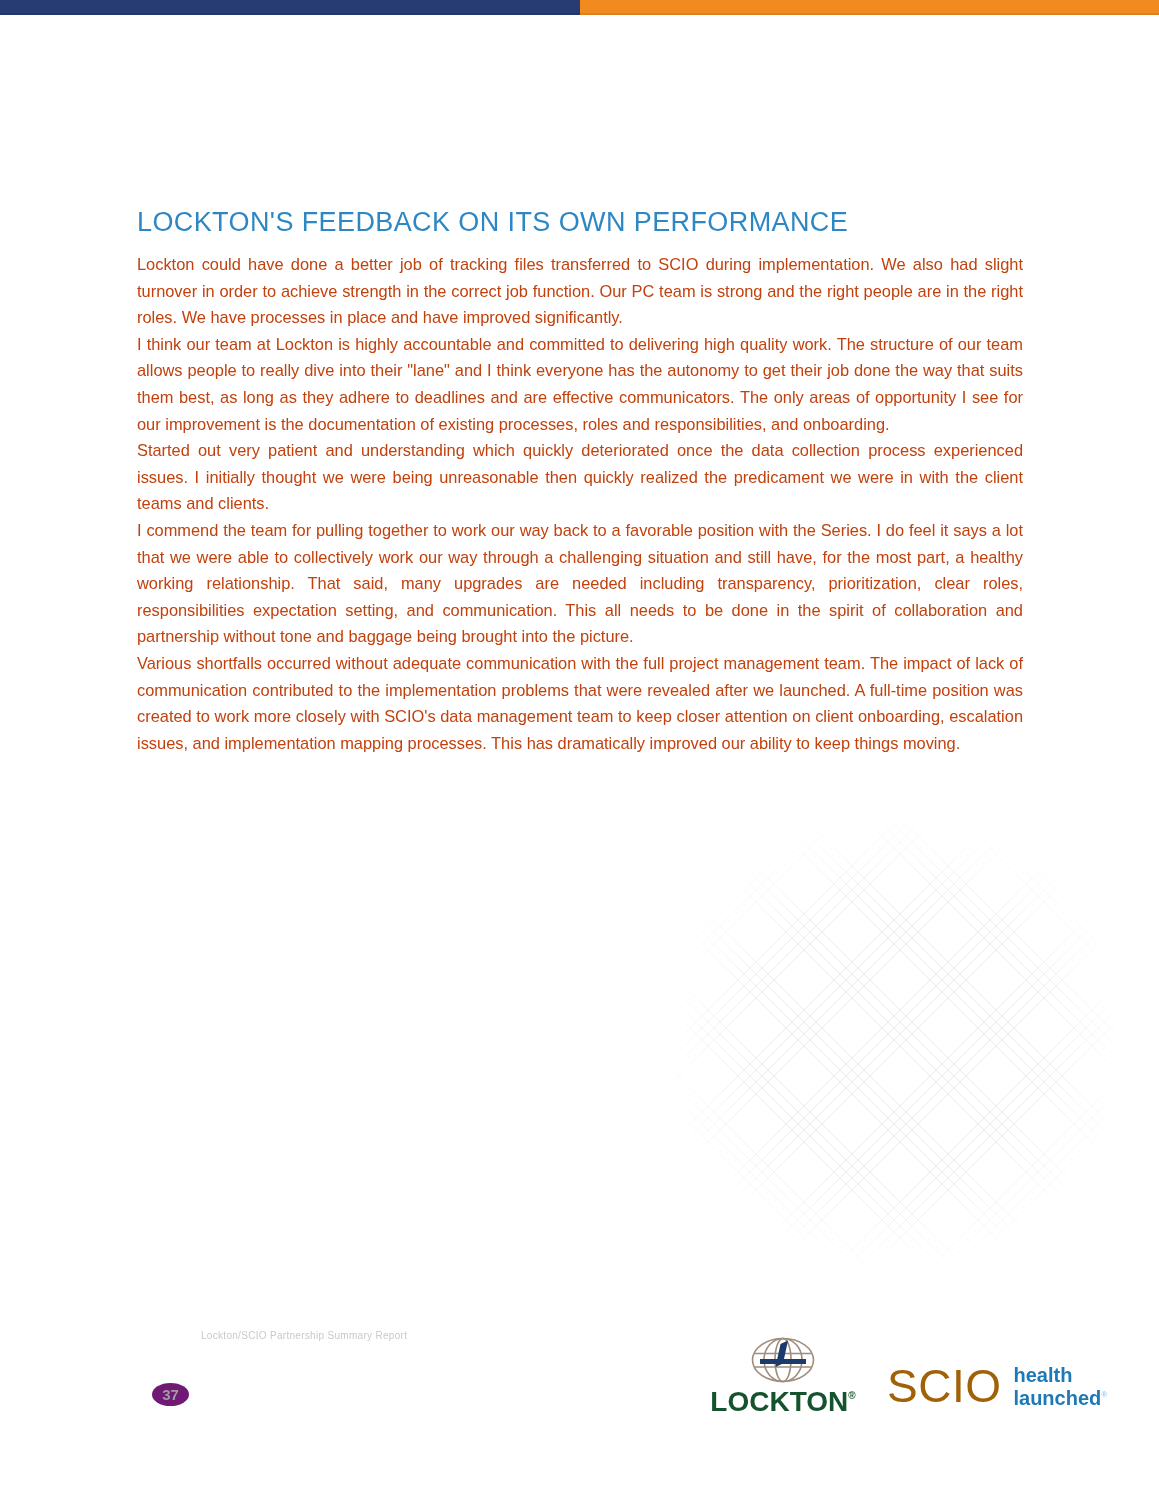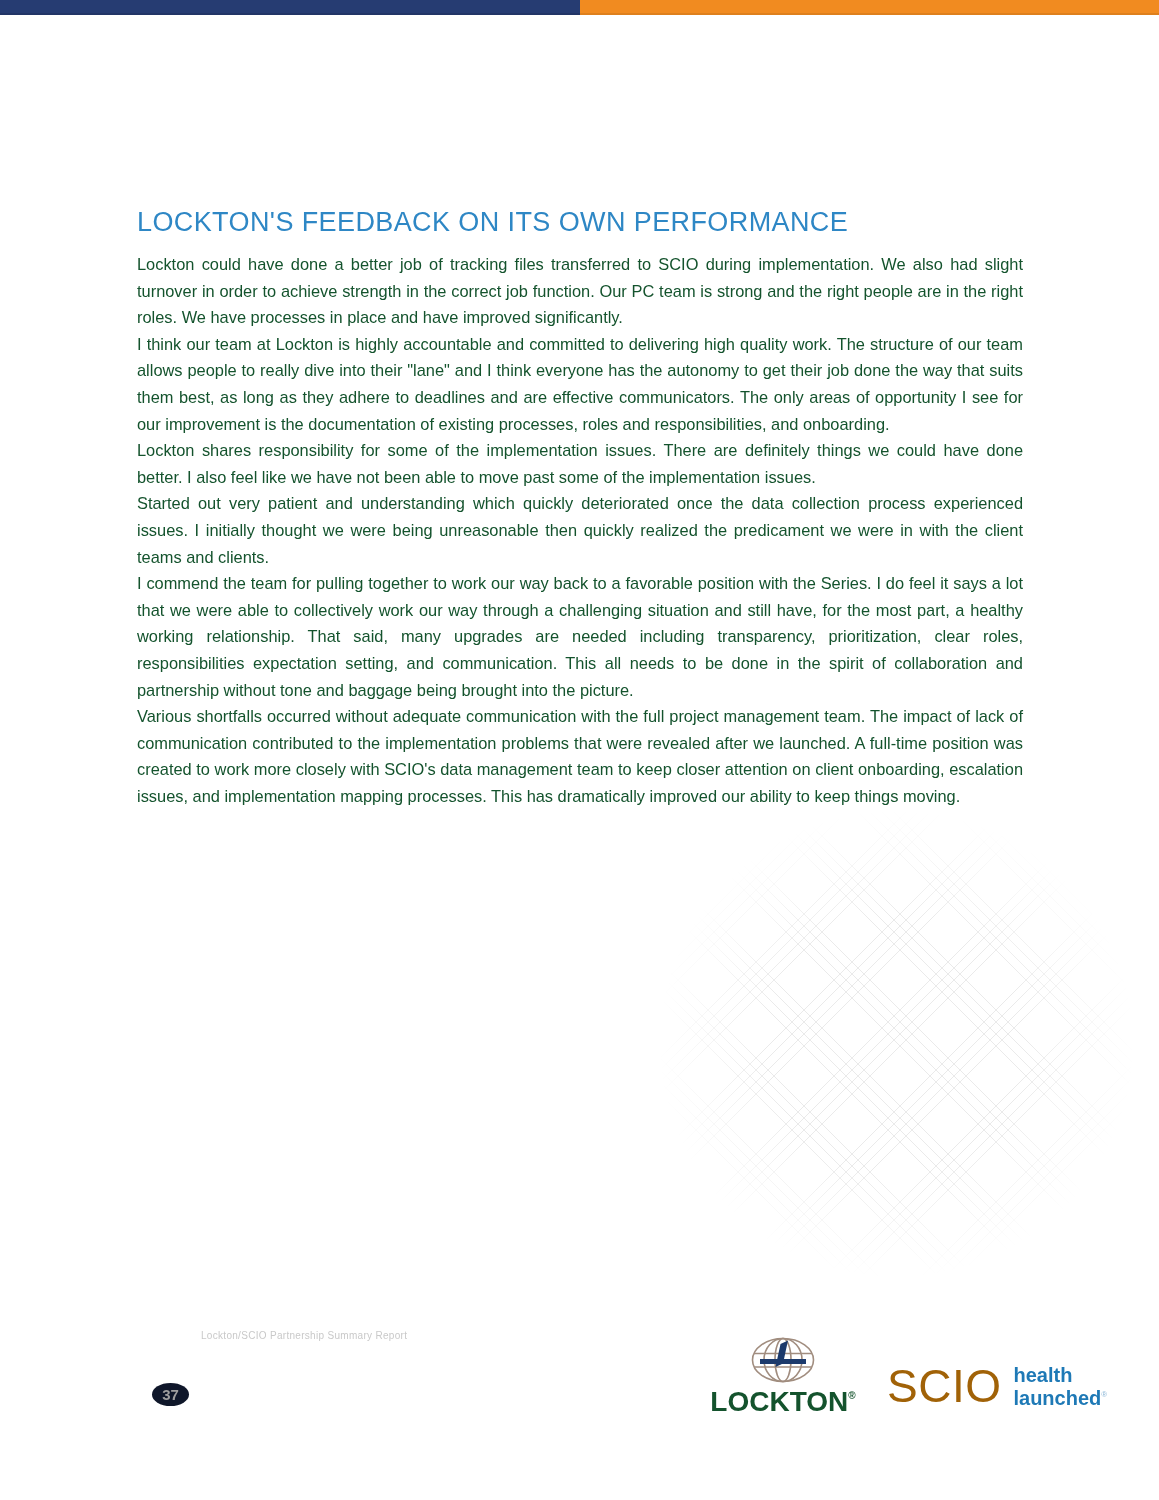--- a/index.html
+++ b/index.html
@@ -22,37 +22,37 @@
   .heading {
     position: absolute; left: 137px; top: 195px;
     font-size: 27px; font-weight: 400; letter-spacing: 0.4px;
     color: #2e87c5;
     margin-top: 12px;
   }
 
   
   .content {
     position: absolute; left: 137px; top: 251px; width: 886px;
-    color: #14532d; font-size: 16.4px; line-height: 26.6px;
+    color: #c2410c; font-size: 16.4px; line-height: 26.6px;
   }
   .content p { margin: 0; text-align: justify; }
 
   
   .watermark {
     position: absolute; left: 612px; top: 770px; width: 547px; height: 548px;
     -webkit-mask-image: radial-gradient(56% 55% at 52% 50%, rgba(0,0,0,1) 42%, rgba(0,0,0,0) 78%);
     mask-image: radial-gradient(56% 55% at 52% 50%, rgba(0,0,0,1) 42%, rgba(0,0,0,0) 78%);
     pointer-events: none;
   }
 
   
   .page-badge {
     position: absolute; left: 152px; top: 1383px;
     width: 37px; height: 23px; border-radius: 50%;
-    background: #0f172a; color: #9e9e9e;
+    background: #701a75; color: #9e9e9e;
     font-size: 15px; font-weight: bold;
     display: flex; align-items: center; justify-content: center;
   }
   .report-title {
     position: absolute; left: 201px; top: 1330px;
     color: #c9c9c9; font-size: 10px; letter-spacing: 0.3px;
   }
 
   
   .lockton-logo { position: absolute; left: 704px; top: 1337px; width: 158px; text-align: center; }
@@ -77,21 +77,20 @@
   <div class="topbar">
     <div class="seg-navy"></div>
     <div class="seg-orange"></div>
   </div>
 
   <h1 class="heading">LOCKTON'S FEEDBACK ON ITS OWN PERFORMANCE</h1>
 
   <div class="content">
     <p>Lockton could have done a better job of tracking files transferred to SCIO during implementation.  We also had slight turnover in order to achieve strength in the correct job function.   Our PC team is strong and the right people are in the right roles.   We have processes in place and have improved significantly.</p>
     <p>I think our team at Lockton is highly accountable and committed to delivering high quality work. The structure of our team allows people to really dive into their "lane" and I think everyone has the autonomy to get their job done the way that suits them best, as long as they adhere to deadlines and are effective communicators. The only areas of opportunity I see for our improvement is the documentation of existing processes, roles and responsibilities, and onboarding.</p>
-    <p>Lockton shares responsibility for some of the implementation issues. There are definitely things we could have done better. I also feel like we have not been able to move past some of the implementation issues.</p>
     <p>Started out very patient and understanding which quickly deteriorated once the data collection process experienced issues. I initially thought we were being unreasonable then quickly realized the predicament we were in with the client teams and clients.</p>
     <p>I commend the team for pulling together to work our way back to a favorable position with the Series. I do feel it says a lot that we were able to collectively work our way through a challenging situation and still have, for the most part, a healthy working relationship. That said, many upgrades are needed including transparency, prioritization, clear roles, responsibilities expectation setting, and communication. This all needs to be done in the spirit of collaboration and partnership without tone and baggage being brought into the picture.</p>
     <p>Various shortfalls occurred without adequate communication with the full project management team.  The impact of lack of communication contributed to the implementation problems that were revealed after we launched.  A full-time position was created to work more closely with SCIO's data management team to keep closer attention on client onboarding, escalation issues, and implementation mapping processes.  This has dramatically improved our ability to keep things moving.</p>
   </div>
 
   <div class="watermark">
     <svg width="547" height="548" xmlns="http://www.w3.org/2000/svg">
       <defs>
         <pattern id="chev" width="96" height="96" patternUnits="userSpaceOnUse">
           <g stroke="#eaeaea" stroke-width="1" fill="none">

